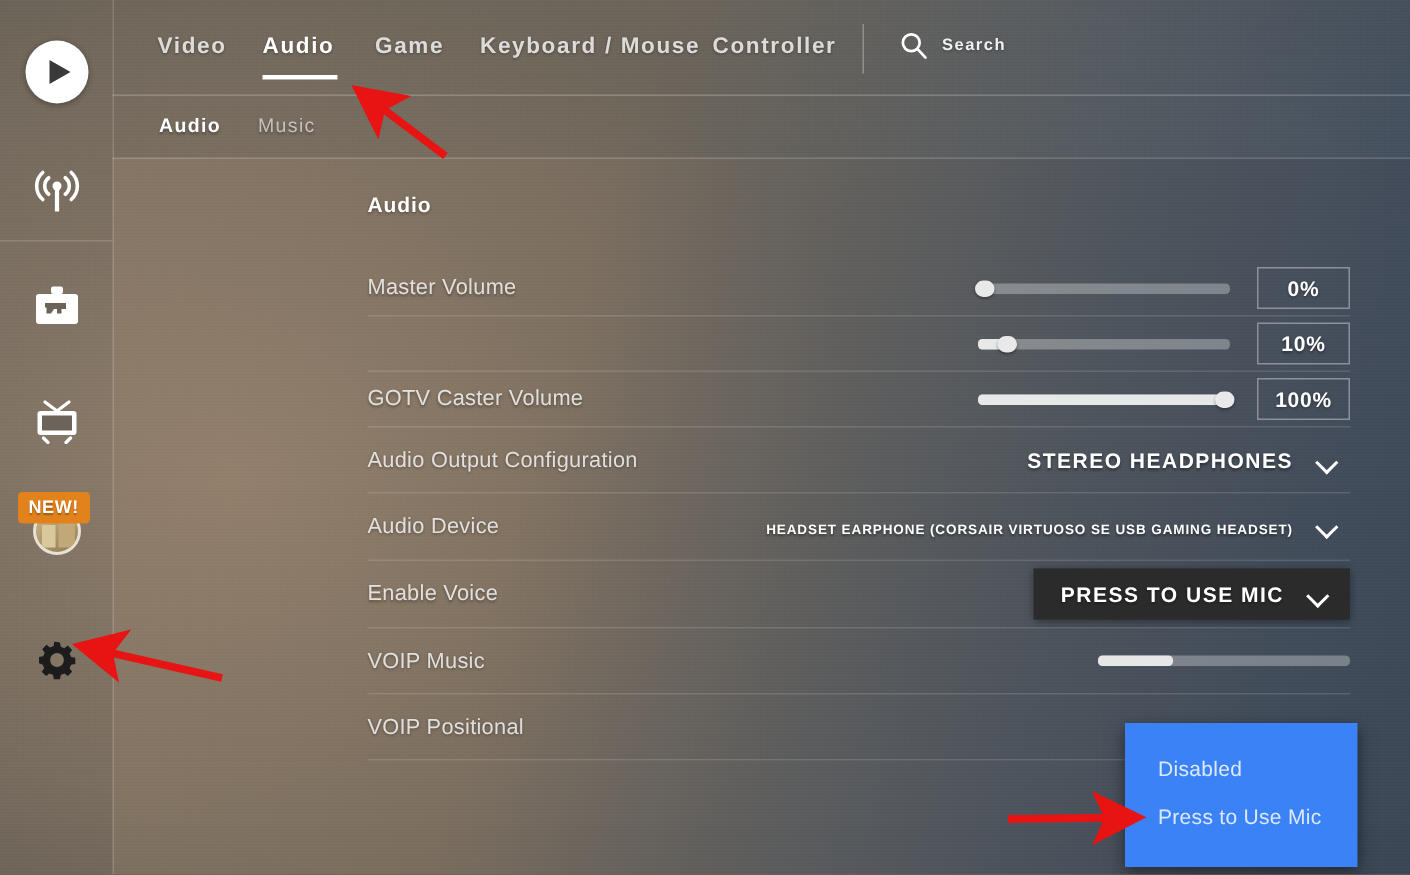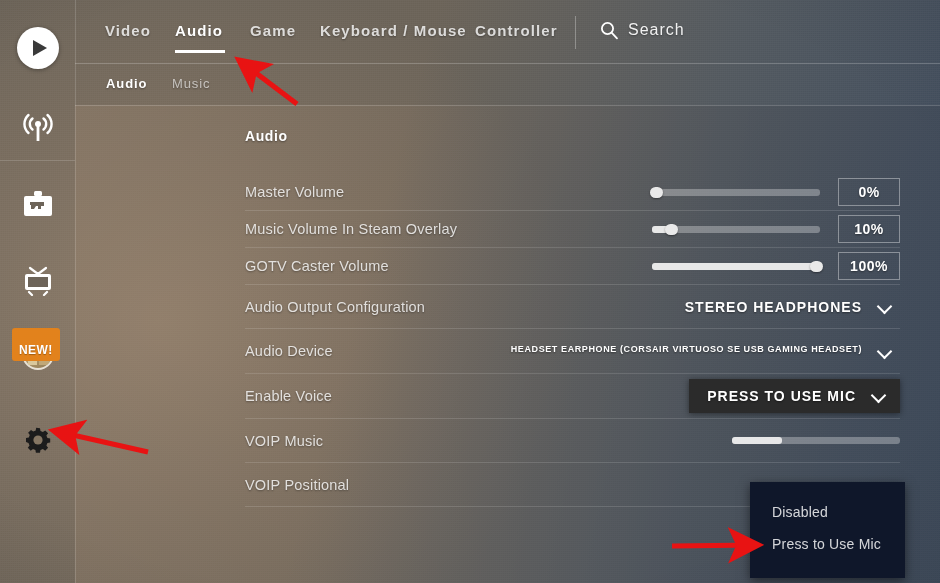--- a/index.html
+++ b/index.html
@@ -78,21 +78,21 @@
     margin-left: 4px;
   }
   .new-badge {
     position: absolute;
     left: 12px; top: 328px;
     background: #e2821c;
     color: #ffffff;
     font-size: 12px;
     font-weight: bold;
     letter-spacing: .4px;
-    padding: 15px 7px 4px 7px;
+    padding: 3px 7px 4px 7px;
     border-radius: 3px;
     z-index: 9;
     text-shadow: 0 1px 1px rgba(0,0,0,.3);
   }
   .avatar-circle {
     width: 32px; height: 32px; border-radius: 50%;
     background: linear-gradient(150deg,#cbb88f 0%, #b39a6c 50%, #8e7a55 100%);
     border: 2px solid #e8e2d6;
     overflow: hidden;
     position: relative;
@@ -149,21 +149,21 @@
     width: 1px; height: 33px;
     background: rgba(255,255,255,0.3);
   }
   .search-box {
     position: absolute; left: 524px; top: 20px;
     display: flex; align-items: center; gap: 9px;
     cursor: pointer;
   }
   .search-label {
     color: rgba(255,255,255,0.92);
-    font-size: 16px; font-weight: normal; letter-spacing: 1px;
+    font-size: 11px; font-weight: bold; letter-spacing: 1px;
     text-shadow: 0 1px 2px rgba(0,0,0,.35);
   }
   .header-rule {
     position: absolute; left: 0; top: 63px; width: 865px; height: 1px;
     background: rgba(255,255,255,0.22);
   }
   .subtabs {
     position: absolute; left: 0; top: 63px; width: 865px; height: 42px;
   }
   .subtab {
@@ -236,21 +236,21 @@
     border: 1px solid rgba(255,255,255,0.38);
     display: flex; align-items: center; justify-content: center;
     color: #ffffff;
     font-size: 14px; font-weight: bold; letter-spacing: .5px;
     cursor: pointer;
     text-shadow: 0 1px 2px rgba(0,0,0,.4);
   }
 
   
   .dd {
-    display: flex; align-items: flex-start; gap: 16px;
+    display: flex; align-items: flex-end; gap: 16px;
     cursor: pointer;
     padding: 5px 8px 5px 12px;
   }
   .dd-val {
     color: #ffffff;
     font-weight: bold;
     letter-spacing: 1px;
     font-size: 14px;
     text-shadow: 0 1px 2px rgba(0,0,0,.45);
     white-space: nowrap;
@@ -273,21 +273,21 @@
     border-right: 2.6px solid #ffffff;
     border-bottom: 2.6px solid #ffffff;
     transform: rotate(45deg);
   }
 
   
   .dd-menu {
     position: absolute;
     left: 750px; top: 482px;
     width: 155px;
-    background: #0f172a;
+    background: #3b82f6;
     z-index: 20;
     padding: 14px 0 18px 0;
     box-shadow: 0 3px 10px rgba(0,0,0,.5);
   }
   .dd-item {
     padding: 8px 0 8px 22px;
     color: rgba(255,255,255,0.82);
     font-size: 14px;
     letter-spacing: .2px;
     cursor: pointer;
@@ -404,21 +404,20 @@
       <div class="row-ctl">
         <div class="slider">
           <div class="fill" style="width:0%"></div>
           <div class="knob" style="left:4px;"></div>
         </div>
         <div class="val-box">0%</div>
       </div>
     </div>
 
     <div class="row">
-      <span class="row-label">Music Volume In Steam Overlay</span>
       <div class="row-ctl">
         <div class="slider">
           <div class="fill" style="width:10%"></div>
           <div class="knob" style="left:19px;"></div>
         </div>
         <div class="val-box">10%</div>
       </div>
     </div>
 
     <div class="row">

